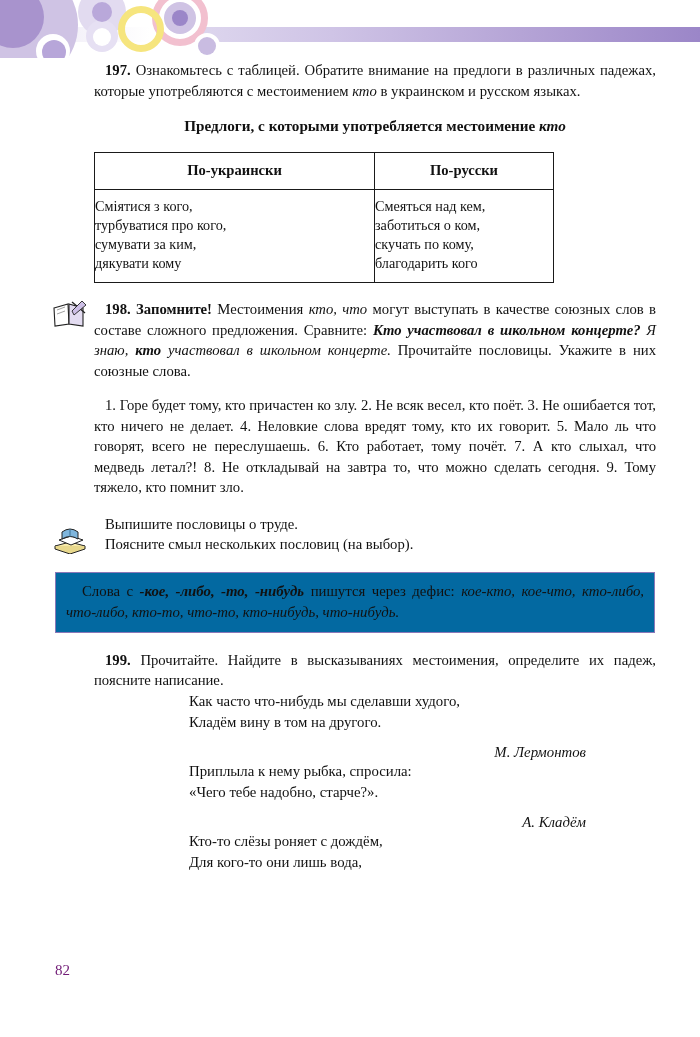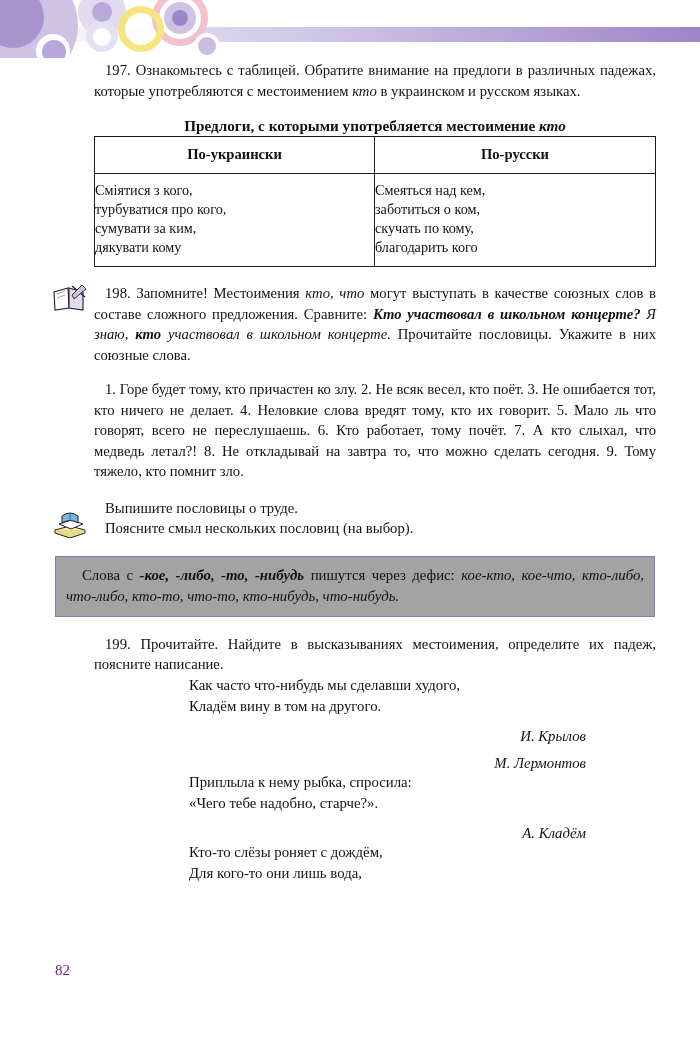--- a/index.html
+++ b/index.html
@@ -140,35 +140,35 @@
   p { margin: 0; }
 
   .exercise-para {
     text-align: justify;
     font-size: 14.7px;
     line-height: 20.5px;
     text-indent: 11px;
     hyphens: manual;
   }
   .ex-num {
-    font-weight: normal;
+    font-weight: bold;
   }
   .it { font-style: italic; }
   .bi { font-style: italic; font-weight: bold; }
 
   
   .table-caption {
     margin-top: 16px;
     text-align: center;
     font-weight: bold;
     font-size: 15.2px;
   }
   table.prep-table {
-    margin-top: 1px;
-    width: 562px;
+    margin-top: 17px;
+    width: 460px;
     border-collapse: collapse;
     table-layout: fixed;
   }
   table.prep-table th, table.prep-table td {
     border: 1.3px solid #1a1a1a;
     vertical-align: top;
   }
   table.prep-table th {
     text-align: center;
     font-weight: bold;
@@ -203,21 +203,21 @@
   }
 
   
   .rule-box {
     margin-top: 17px;
     margin-left: -39px;
     width: 600px;
     box-sizing: border-box;
     border: 1.6px solid #8a78b8;
     padding: 8px 10px 9px 10px;
-    background: #a3a3a3;
+    background: #0369a1;
   }
   .rule-text {
     font-size: 14.8px;
     line-height: 21px;
     text-align: justify;
     text-indent: 16px;
   }
 
   
   .poem {
@@ -323,21 +323,20 @@
   <div class="rule-box">
     <p class="rule-text"><span>Слова с </span><span class="bi">-кое, -либо, -то, -нибудь</span><span> пишутся через дефис: </span><span class="it">кое-кто, кое-что, кто-либо, что-либо, кто-то, что-то, кто-нибудь, что-нибудь.</span></p>
   </div>
 
   <p class="exercise-para" style="margin-top:17px"><span class="ex-num">199.</span><span> Прочитайте. Найдите в высказываниях местоимения, определите их падеж, поясните написание.</span></p>
 
   <div class="poem">
     <span class="ln">Как часто что-нибудь мы сделавши худого,</span>
     <span class="ln">Кладём вину в том на другого.</span>
   </div>
-  <p class="poem-author">И. Крылов</p>
 
   <p class="poem-author">М. Лермонтов</p>
 
   <div class="poem">
     <span class="ln">Приплыла к нему рыбка, спросила:</span>
     <span class="ln">«Чего тебе надобно, старче?».</span>
   </div>
   <p class="poem-author">А. Кладём</p>
 
   <div class="poem">

